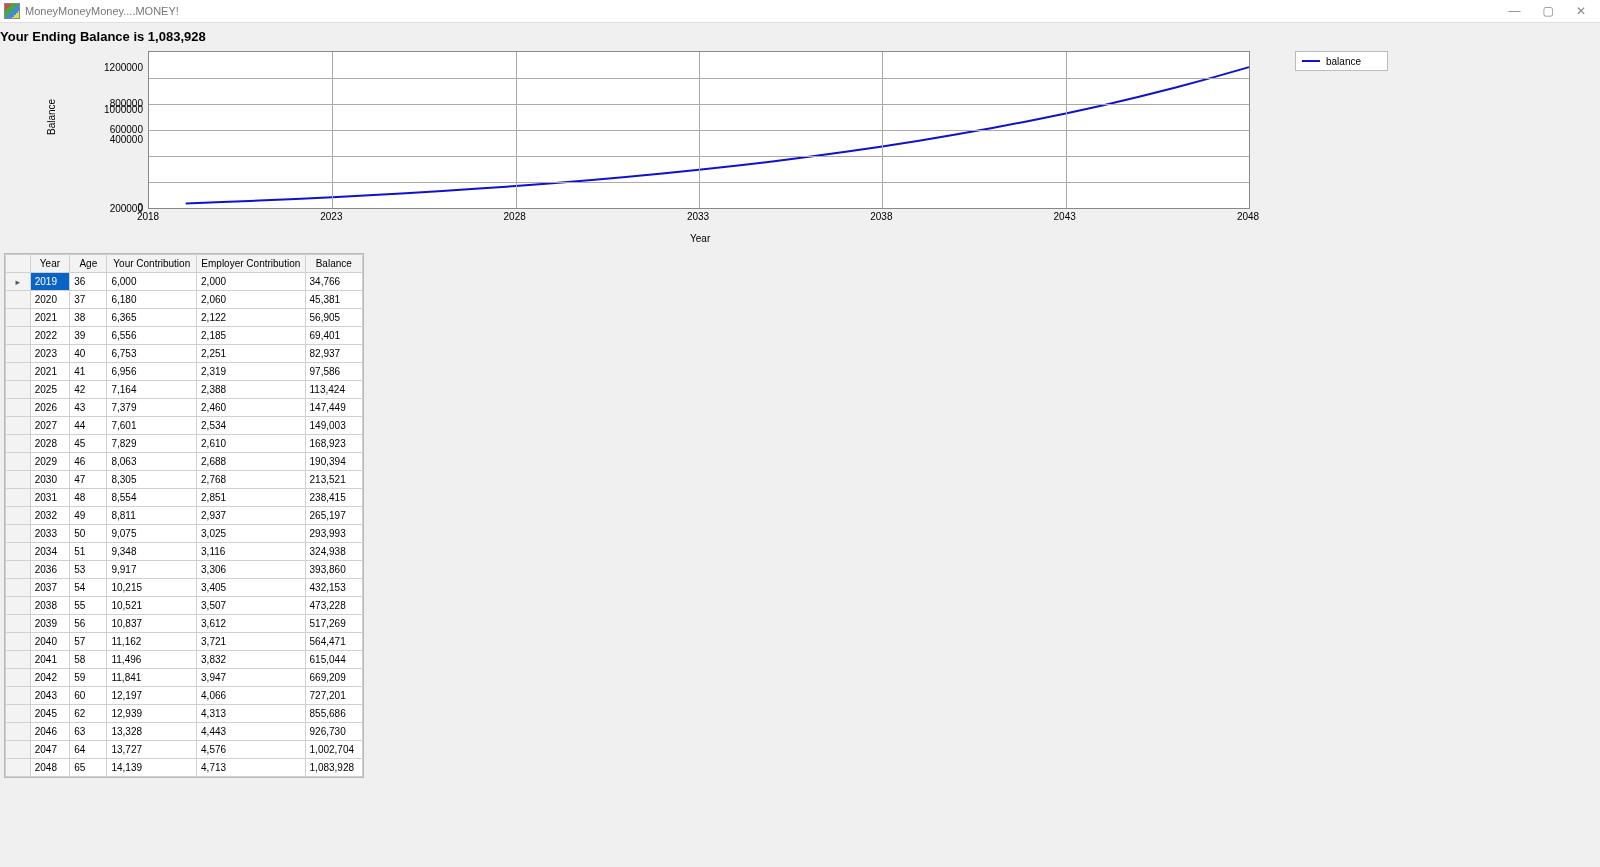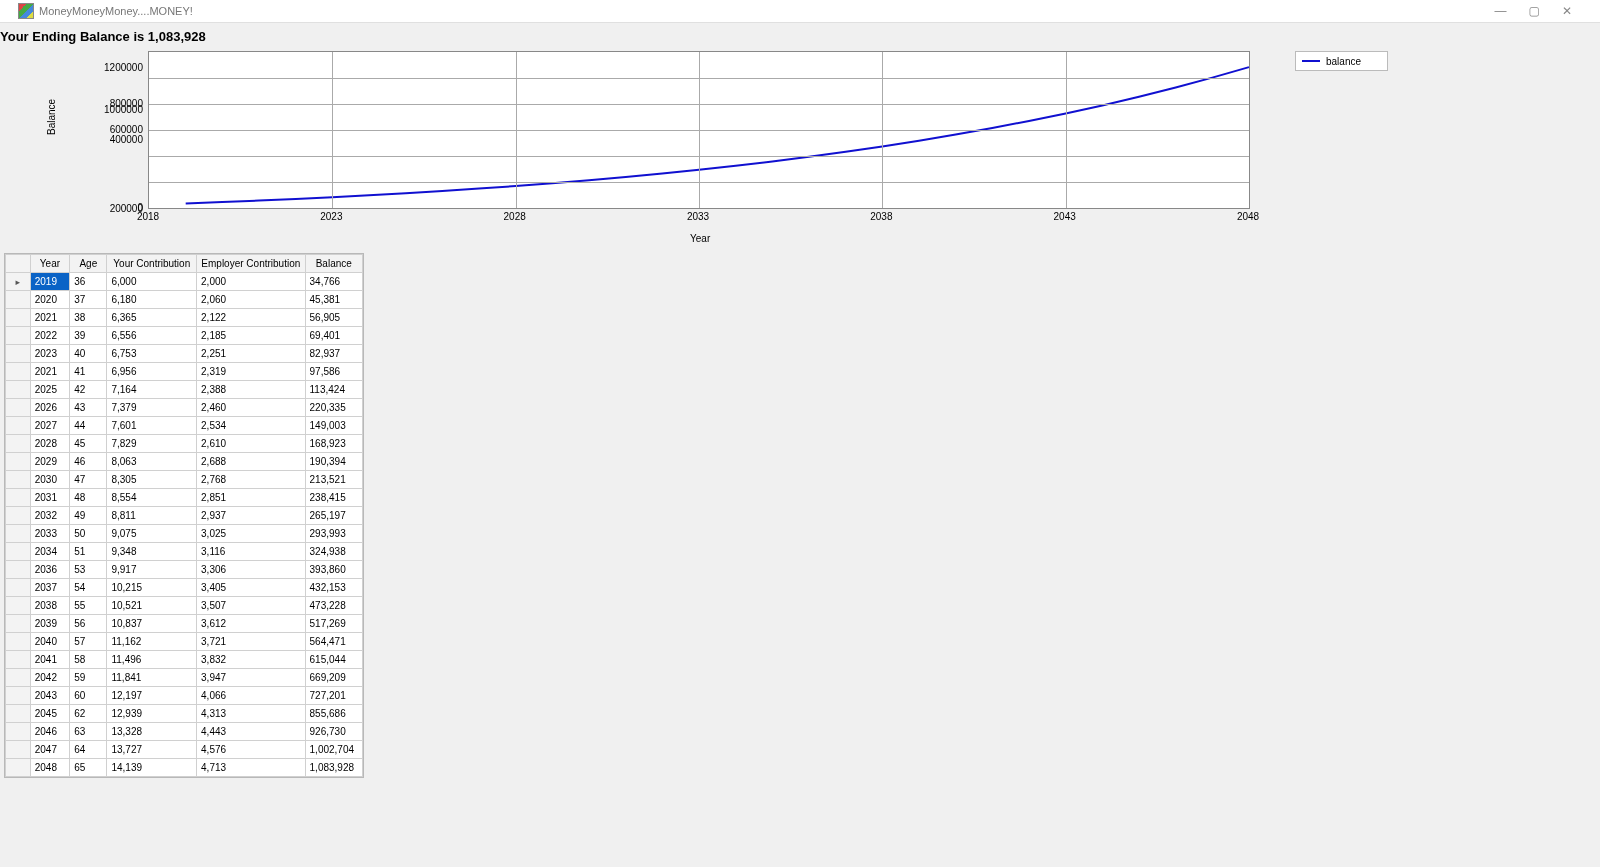--- a/index.html
+++ b/index.html
@@ -12,21 +12,21 @@
     font-size: 11px;
     color: #000;
     overflow: hidden;
   }
   .titlebar {
     height: 22px;
     background: #fff;
     display: flex;
     align-items: center;
     border-bottom: 1px solid #e0e0e0;
-    padding: 0 18px;
+    padding: 0 4px;
   }
   .titlebar .app-icon {
     width: 14px;
     height: 14px;
     margin-right: 5px;
     display: inline-block;
     background: linear-gradient(135deg, #d44 0 25%, #4a4 25% 50%, #48d 50% 75%, #dd4 75% 100%);
     border: 0.5px solid #888;
   }
   .titlebar .title-text {
@@ -301,21 +301,21 @@
           <td>7,164</td>
           <td>2,388</td>
           <td>113,424</td>
         </tr>
         <tr>
           <td class="rowheader"></td>
           <td class="cell-year">2026</td>
           <td>43</td>
           <td>7,379</td>
           <td>2,460</td>
-          <td>220,335</td>
+          <td>147,449</td>
         </tr>
         <tr>
           <td class="rowheader"></td>
           <td class="cell-year">2027</td>
           <td>44</td>
           <td>7,601</td>
           <td>2,534</td>
           <td>149,003</td>
         </tr>
         <tr>

